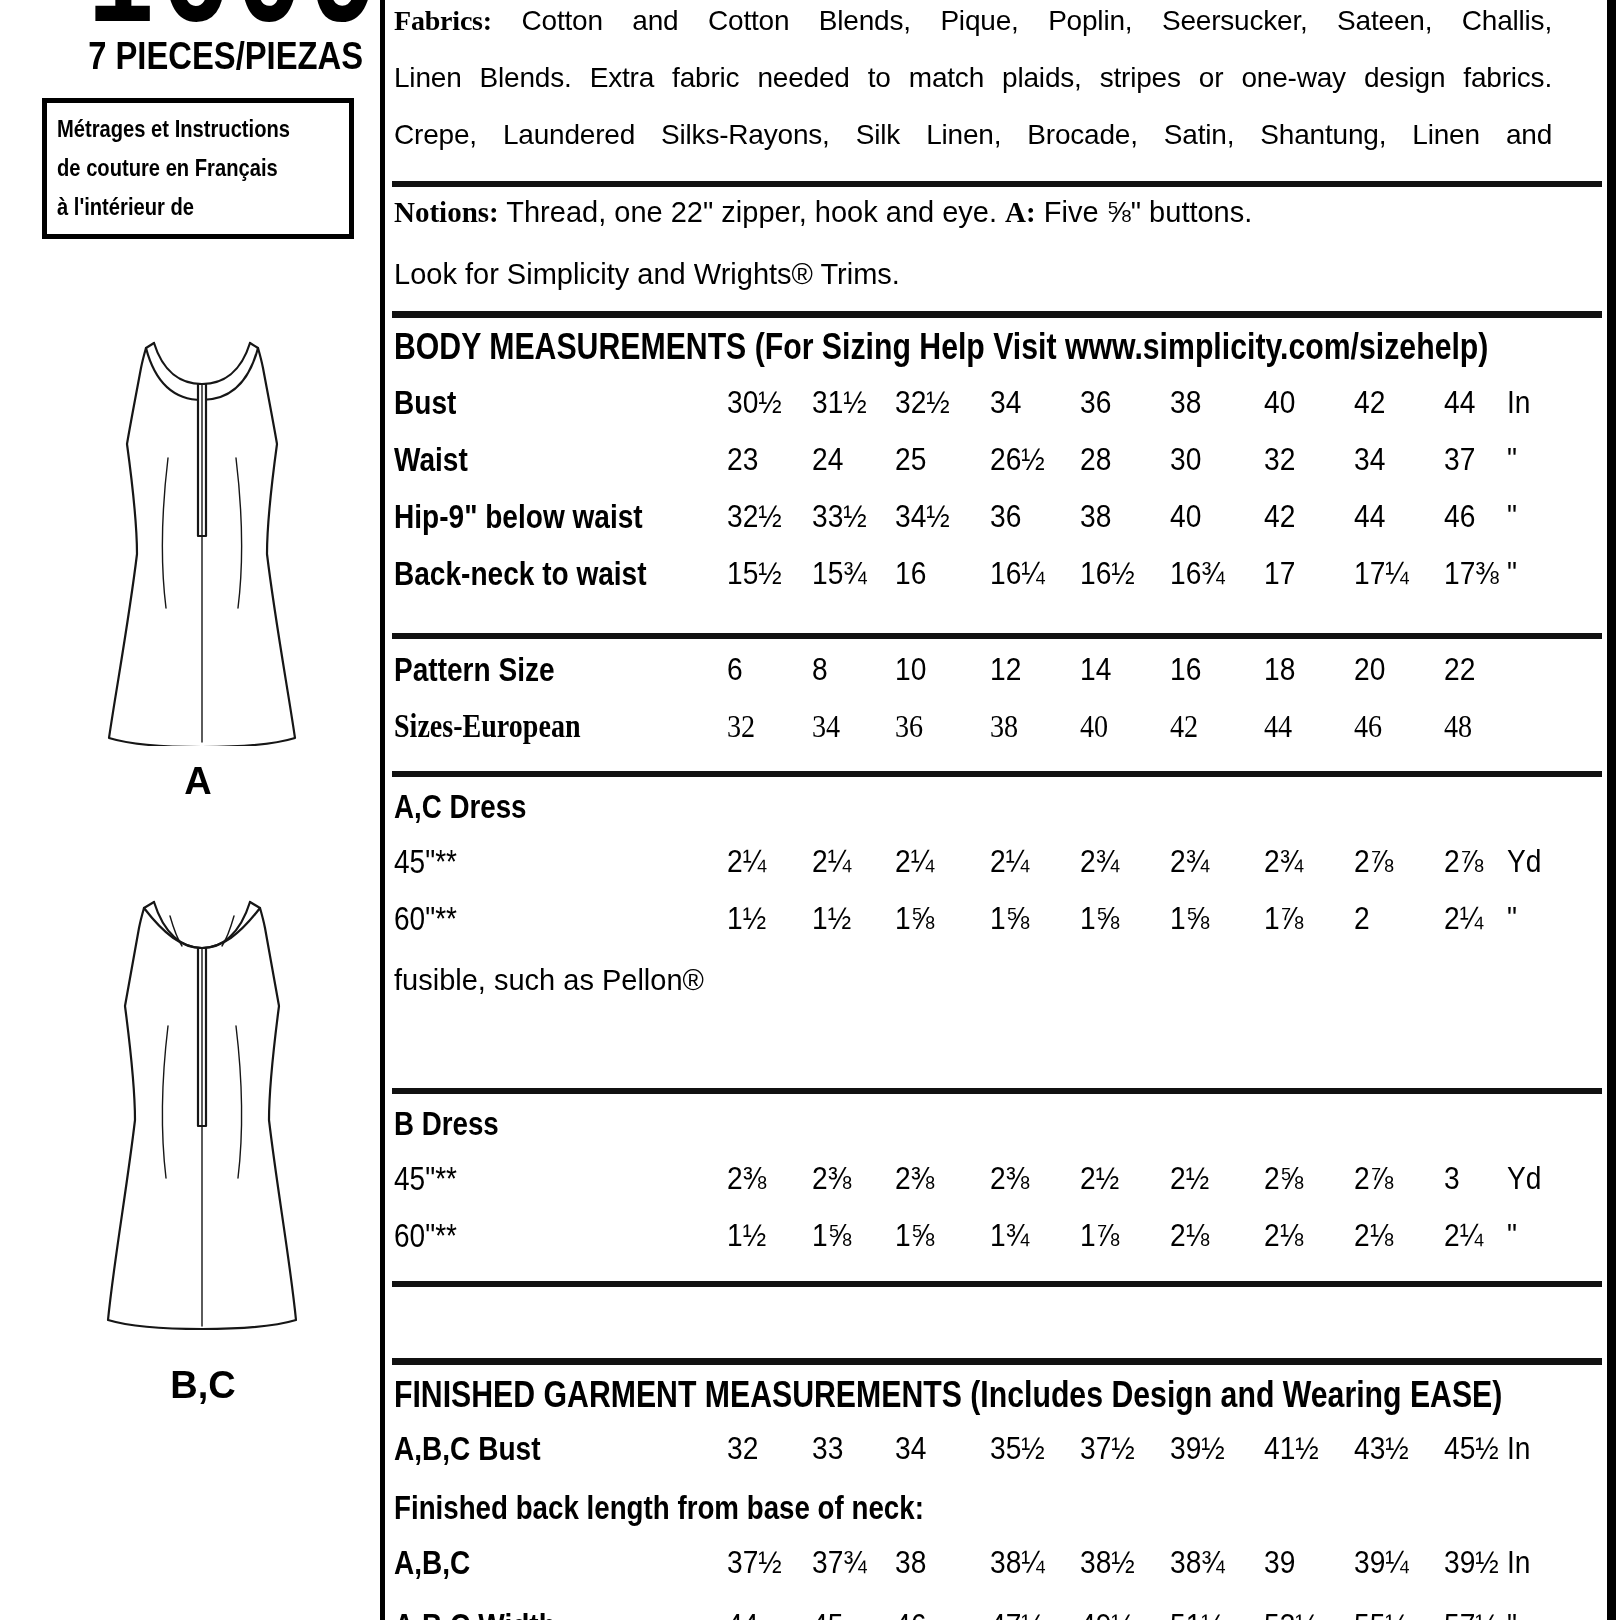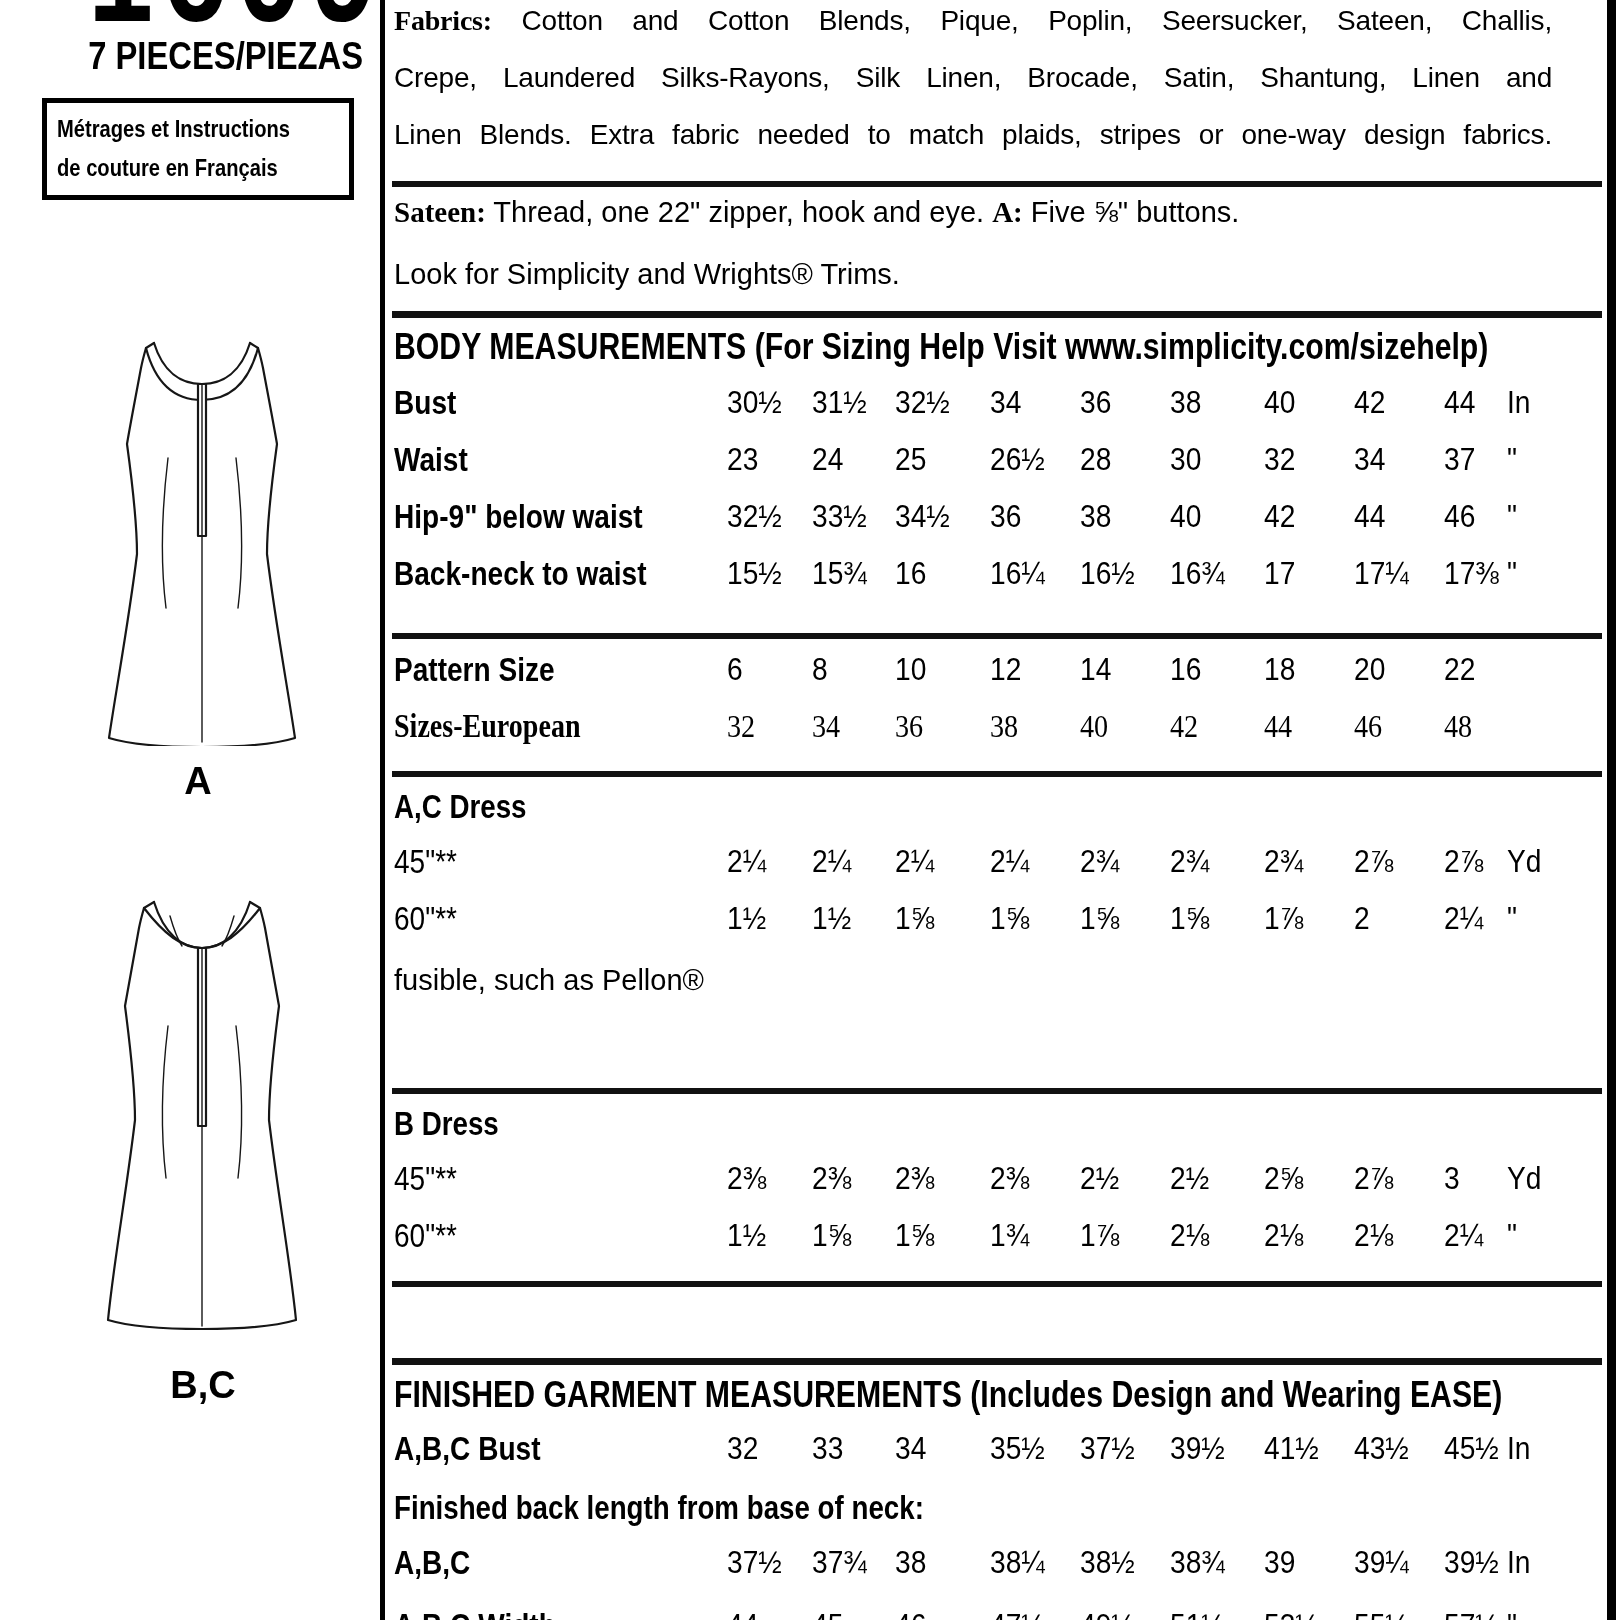--- a/index.html
+++ b/index.html
@@ -45,20 +45,21 @@
   <div id="num">1609</div>
 </div>
 
 <div class="abs" id="pieces">
   <span class="cxc">7 PIECES/PIEZAS</span>
 </div>
 
 <div class="abs" id="french-box">
   <div class="fl"><span class="cx">Métrages et Instructions</span></div>
   <div class="fl"><span class="cx">de couture en Français</span></div>
+  <div class="fl"><span class="cx">à l'intérieur de</span></div>
 </div>
 
 <svg class="abs" style="left:106px;top:338px;" width="192" height="408" viewBox="0 0 192 408" fill="none" stroke="#161616" stroke-width="2.2" stroke-linecap="round" stroke-linejoin="round">
   <path fill="#fff" d="M 40,10 C 38,17 36,25 35,30 C 29,62 24,88 21,106 C 27,150 31,186 31,216 C 23,282 10,352 3,400 C 42,412 150,412 189,400 C 182,352 169,282 161,216 C 161,186 165,150 171,106 C 168,88 163,62 157,30 C 156,25 154,17 152,10 C 142,48 122,62 96,62 C 70,62 50,48 40,10 Z"></path>
   <path d="M 48,5 C 57,34 75,46 96,46 C 117,46 135,34 144,5"></path>
   <path d="M 40,10 L 48,5 M 144,5 L 152,10"></path>
   <rect x="92" y="46" width="8" height="152" fill="#fff"></rect>
   <line x1="96" y1="46" x2="96" y2="198" class="thin"></line>
   <line x1="96" y1="198" x2="96" y2="404" class="thin"></line>
   <path class="thin" d="M 62,120 C 56,170 54,222 60,270"></path>
@@ -81,28 +82,28 @@
 
 <div class="abs view-label" style="left:148px;top:1364px;width:110px;">B,C</div>
 
 <div class="abs" id="vdivider"></div>
 <div class="abs" id="rborder"></div>
 
 <div class="abs" id="rightcol">
 
   <div class="para" style="top:-8px;">
     <div class="jline"><span class="b">Fabrics:</span><span> Cotton and Cotton Blends, Pique, Poplin, Seersucker, Sateen, Challis,</span></div>
+    <div class="jline">Linen Blends. Extra fabric needed to match plaids, stripes or one-way design fabrics.</div>
     <div class="jline">Crepe, Laundered Silks-Rayons, Silk Linen, Brocade, Satin, Shantung, Linen and</div>
-    <div class="jline">Linen Blends. Extra fabric needed to match plaids, stripes or one-way design fabrics.</div>
   </div>
 
   <div class="rule" style="top:181px;"></div>
 
   <div class="textline" style="top:192px;">
-    <span class="b">Sateen:</span><span> Thread, one 22" zipper, hook and eye. </span><span class="b">A:</span><span> Five ⅝" buttons.</span>
+    <span class="b">Notions:</span><span> Thread, one 22" zipper, hook and eye. </span><span class="b">A:</span><span> Five ⅝" buttons.</span>
   </div>
   <div class="textline" style="top:254px;">Look for Simplicity and Wrights® Trims.</div>
 
   <div class="rule" style="top:311px;height:7px;"></div>
 
   <div class="heading" style="top:326px;">
     <span class="cx">BODY MEASUREMENTS (For Sizing Help Visit www.simplicity.com/sizehelp)</span>
   </div>
 
   <div class="trow" style="top:384px;">

